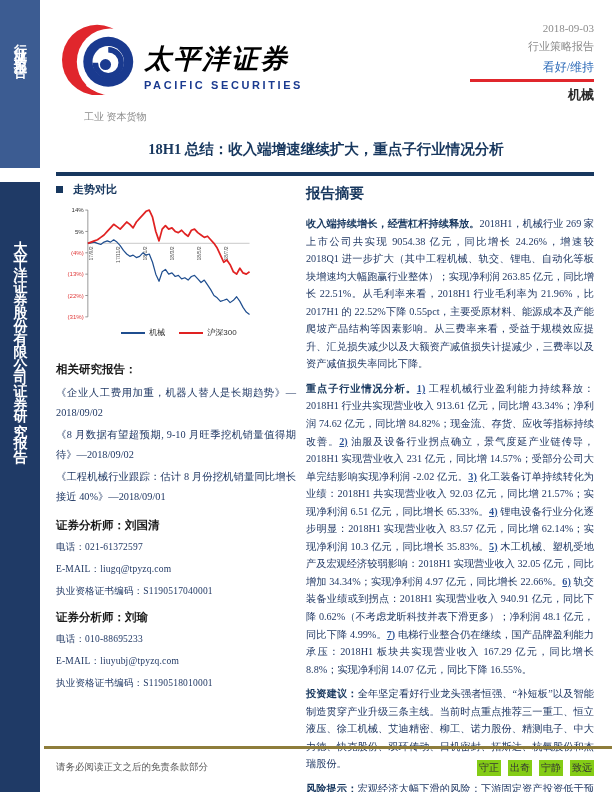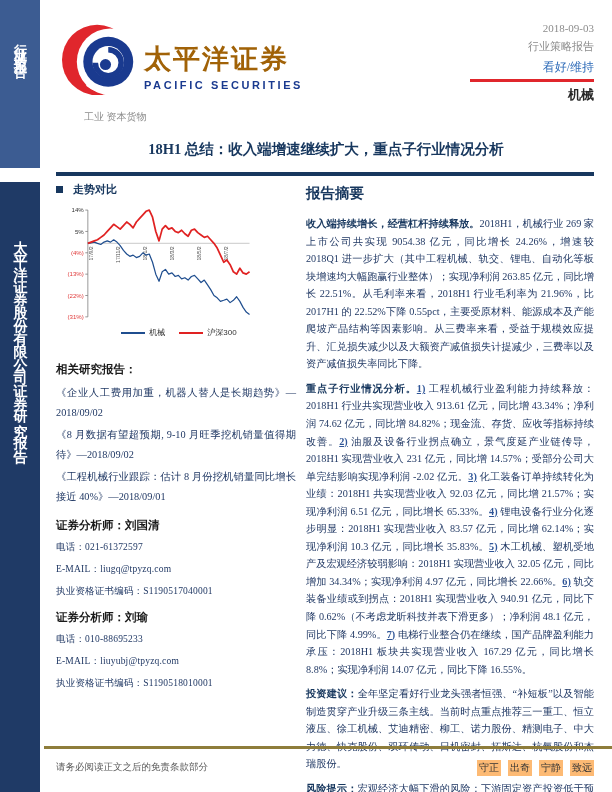--- a/index.html
+++ b/index.html
@@ -12,22 +12,22 @@
   .sb-main{flex:1;background:#1f3a66;display:flex;justify-content:center;padding-top:48px;box-sizing:border-box;}
   .vtext{writing-mode:vertical-rl;text-orientation:upright;color:#fff;font-weight:bold;
          font-size:13px;letter-spacing:4px;}
   .vtext-lg{font-size:14px;letter-spacing:13px;}
   
   .content{position:absolute;left:40px;top:0;width:572px;height:792px;}
   .hdr{display:flex;justify-content:space-between;padding:14px 18px 0 22px;}
   .brand{display:flex;align-items:center;}
   .brand-mark{width:74px;height:86px;}
   .brand-text{margin-left:8px;margin-top:14px;}
-  .brand-cn{font-size:27px;font-weight:bold;color:#a16207;letter-spacing:2px;
-            font-family:"Liberation Sans","DejaVu Sans",sans-serif;}
+  .brand-cn{font-size:27px;font-weight:bold;color:#000000;letter-spacing:2px;
+            font-family:"Liberation Sans","DejaVu Sans",sans-serif;font-style:italic;}
   .brand-en{font-size:11px;font-weight:bold;color:#1a3a8f;letter-spacing:2.6px;margin-top:2px;
             font-family:"Liberation Sans","DejaVu Sans",sans-serif;}
   .meta{text-align:right;margin-top:8px;}
   .meta-date{font-size:11px;color:#8c8c8c;}
   .meta-type{font-size:11px;color:#8c8c8c;margin-top:5px;}
   .meta-rating{font-size:12px;color:#2e6bb8;margin-top:5px;}
   .meta-rule{height:3px;width:124px;background:#e0262c;margin:3px 0 4px auto;}
   .meta-industry{font-size:13px;font-weight:bold;color:#262626;}
   .category{font-size:10px;color:#8c8c8c;padding-left:44px;margin-top:6px;}
   .title{font-size:14.5px;font-weight:bold;color:#17375e;text-align:center;margin:16px 10px 0 10px;}
@@ -52,21 +52,21 @@
   .sum-head{font-size:14.5px;font-weight:bold;color:#17375e;margin:2px 0 12px 0;}
   .sum-p{font-size:10.2px;line-height:1.72;color:#203864;text-align:justify;margin:0 0 7px 0;}
   .seg-bold{font-weight:bold;color:#17375e;}
   .seg-marker{font-weight:bold;color:#2f5597;text-decoration:underline;}
   
   .foot{position:absolute;left:0;right:0;bottom:0;height:46px;}
   .foot-rule{height:2.5px;background:#8e7d3b;margin-left:4px;}
   .foot-row{display:flex;justify-content:space-between;align-items:center;padding:11px 18px 0 16px;}
   .disclaimer{font-size:9.5px;color:#595959;}
   .motto{display:inline-flex;gap:7px;}
-  .motto-word{font-size:10px;color:#333;background:#fdba74;padding:1px 2px;}
+  .motto-word{font-size:10px;color:#333;background:#84cc16;padding:1px 2px;}
 </style>
 </head>
 <body>
 
 <div class="page">
 
   <aside class="sidebar">
     <div class="sb-top">
       <span class="vtext">行业研究报告</span>
     </div>

